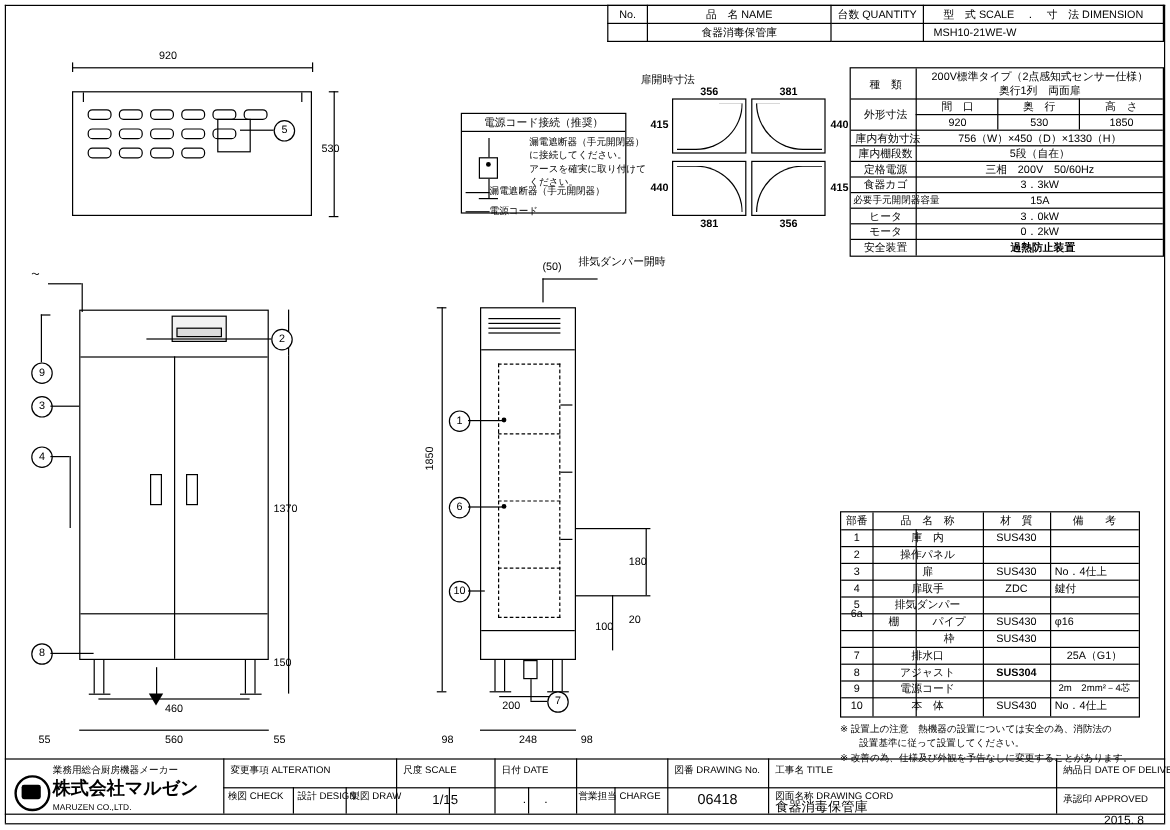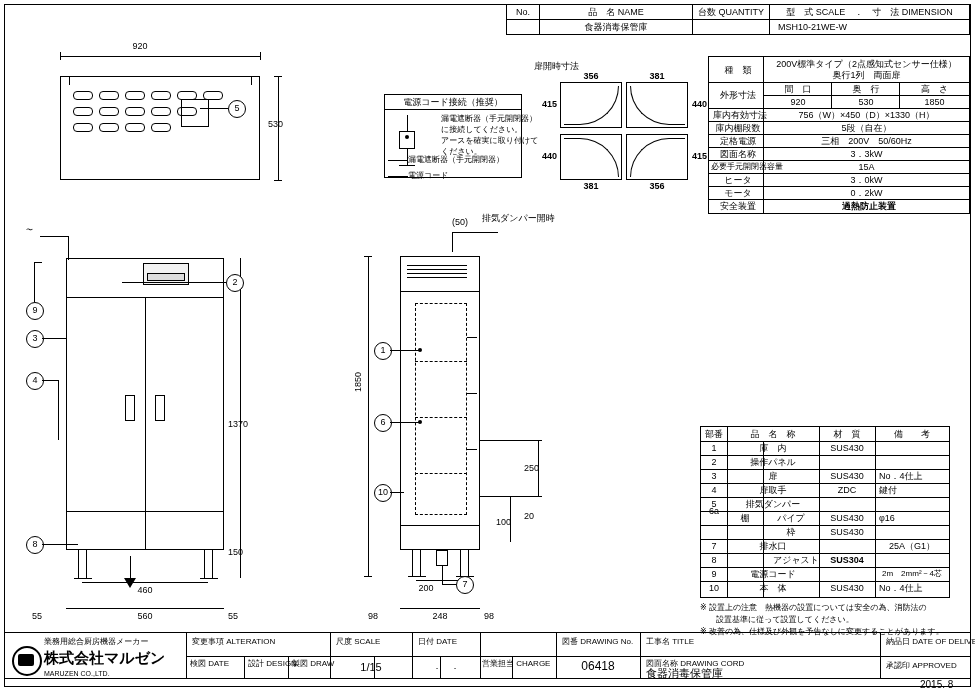--- a/index.html
+++ b/index.html
@@ -74,21 +74,21 @@
 
       <div class="ln hl" style="left:0;top:77px;width:260px;"></div>
       <div class="txt ctr" style="left:4px;top:67px;width:50px;">庫内棚段数</div>
       <div class="txt ctr" style="left:56px;top:67px;width:203px;">5段（自在）</div>
 
       <div class="ln hl" style="left:0;top:90px;width:260px;"></div>
       <div class="txt ctr" style="left:4px;top:80px;width:50px;">定格電源</div>
       <div class="txt ctr" style="left:56px;top:80px;width:203px;">三相　200V　50/60Hz</div>
 
       <div class="ln hl" style="left:0;top:103px;width:260px;"></div>
-      <div class="txt ctr" style="left:4px;top:93px;width:50px;">図面名称</div>
+      <div class="txt ctr" style="left:4px;top:93px;width:50px;">食器カゴ</div>
       <div class="txt ctr" style="left:56px;top:93px;width:203px;">3．3kW</div>
 
       <div class="ln hl" style="left:0;top:116px;width:260px;"></div>
       <div class="txt ctr small" style="left:2px;top:106px;width:52px;">必要手元開閉器容量</div>
       <div class="txt ctr" style="left:56px;top:106px;width:203px;">15A</div>
 
       <div class="ln hl" style="left:0;top:129px;width:260px;"></div>
       <div class="txt ctr" style="left:4px;top:119px;width:50px;">ヒータ</div>
       <div class="txt ctr" style="left:56px;top:119px;width:203px;">3．0kW</div>
 
@@ -275,21 +275,21 @@
   <div class="ln hl" style="left:408px;top:576px;width:18px;"></div>
   <div class="ln hl" style="left:456px;top:576px;width:18px;"></div>
 
   <div class="bx nb" style="left:436px;top:550px;width:12px;height:16px;"></div>
 
   <div class="txt" style="left:354px;top:392px;transform:rotate(-90deg);transform-origin:left top;">1850</div>
   <div class="ln vl" style="left:368px;top:256px;height:320px;"></div>
   <div class="ln hl" style="left:364px;top:256px;width:8px;"></div>
   <div class="ln hl" style="left:364px;top:576px;width:8px;"></div>
 
-  <div class="txt" style="left:524px;top:464px;">250</div>
+  <div class="txt" style="left:524px;top:464px;">180</div>
   <div class="ln vl" style="left:538px;top:440px;height:56px;"></div>
   <div class="ln hl" style="left:480px;top:440px;width:62px;"></div>
   <div class="ln hl" style="left:480px;top:496px;width:62px;"></div>
 
   <div class="txt" style="left:524px;top:512px;">20</div>
   <div class="txt" style="left:496px;top:518px;">100</div>
   <div class="ln vl" style="left:510px;top:496px;height:46px;"></div>
 
   <div class="txt ctr" style="left:396px;top:584px;width:60px;">200</div>
   <div class="ln hl" style="left:416px;top:580px;width:48px;"></div>
@@ -366,21 +366,21 @@
       <div class="ln hl" style="left:0;top:112px;width:62px;"></div>
 
       <div class="ln hl" style="left:0;top:126px;width:248px;"></div>
       <div class="txt ctr" style="left:0;top:115px;width:26px;">7</div>
       <div class="txt ctr" style="left:26px;top:115px;width:92px;">排水口</div>
       <div class="txt ctr" style="left:118px;top:115px;width:56px;"></div>
       <div class="txt ctr" style="left:174px;top:115px;width:74px;">25A（G1）</div>
 
       <div class="ln hl" style="left:0;top:140px;width:248px;"></div>
       <div class="txt ctr" style="left:0;top:129px;width:26px;">8</div>
-      <div class="txt ctr" style="left:26px;top:129px;width:92px;padding-left:23px;">アジャスト</div>
+      <div class="txt ctr" style="left:26px;top:129px;width:92px;">アジャスト</div>
       <div class="txt ctr" style="left:118px;top:129px;width:56px;font-weight:bold;">SUS304</div>
       <div class="txt ctr" style="left:174px;top:129px;width:74px;"></div>
 
       <div class="ln hl" style="left:0;top:154px;width:248px;"></div>
       <div class="txt ctr" style="left:0;top:143px;width:26px;">9</div>
       <div class="txt ctr" style="left:26px;top:143px;width:92px;">電源コード</div>
       <div class="txt ctr" style="left:118px;top:143px;width:56px;"></div>
       <div class="txt ctr small" style="left:174px;top:143px;width:74px;">2m　2mm²－4芯</div>
 
       <div class="txt ctr" style="left:0;top:157px;width:26px;">10</div>
@@ -424,21 +424,21 @@
   <div class="txt ctr" style="left:412px;top:662px;width:68px;">．　．</div>
   <div class="txt small" style="left:562px;top:638px;">図番 DRAWING No.</div>
   <div class="txt ctr" style="left:556px;top:660px;width:84px;font-size:12px;">06418</div>
   <div class="txt small" style="left:646px;top:638px;">工事名 TITLE</div>
   <div class="txt small" style="left:886px;top:638px;">納品日 DATE OF DELIVERY</div>
   <div class="txt small" style="left:886px;top:662px;">承認印 APPROVED</div>
 
   <div class="txt small" style="left:334px;top:662px;"></div>
   <div class="txt small" style="left:332px;top:662px;"></div>
 
-  <div class="txt small" style="left:190px;top:660px;">検図 DATE</div>
+  <div class="txt small" style="left:190px;top:660px;">検図 CHECK</div>
   <div class="txt small" style="left:248px;top:660px;">設計 DESIGN</div>
   <div class="txt small" style="left:292px;top:660px;">製図 DRAW</div>
 
   <div class="txt small" style="left:482px;top:660px;">営業担当 CHARGE</div>
   <div class="txt small" style="left:646px;top:660px;">図面名称 DRAWING CORD</div>
   <div class="txt" style="left:646px;top:668px;font-size:11px;">食器消毒保管庫</div>
 
   <div class="ln hl" style="left:186px;top:656px;width:144px;"></div>
   <div class="ln vl" style="left:244px;top:656px;height:22px;"></div>
   <div class="ln vl" style="left:288px;top:656px;height:22px;"></div>

